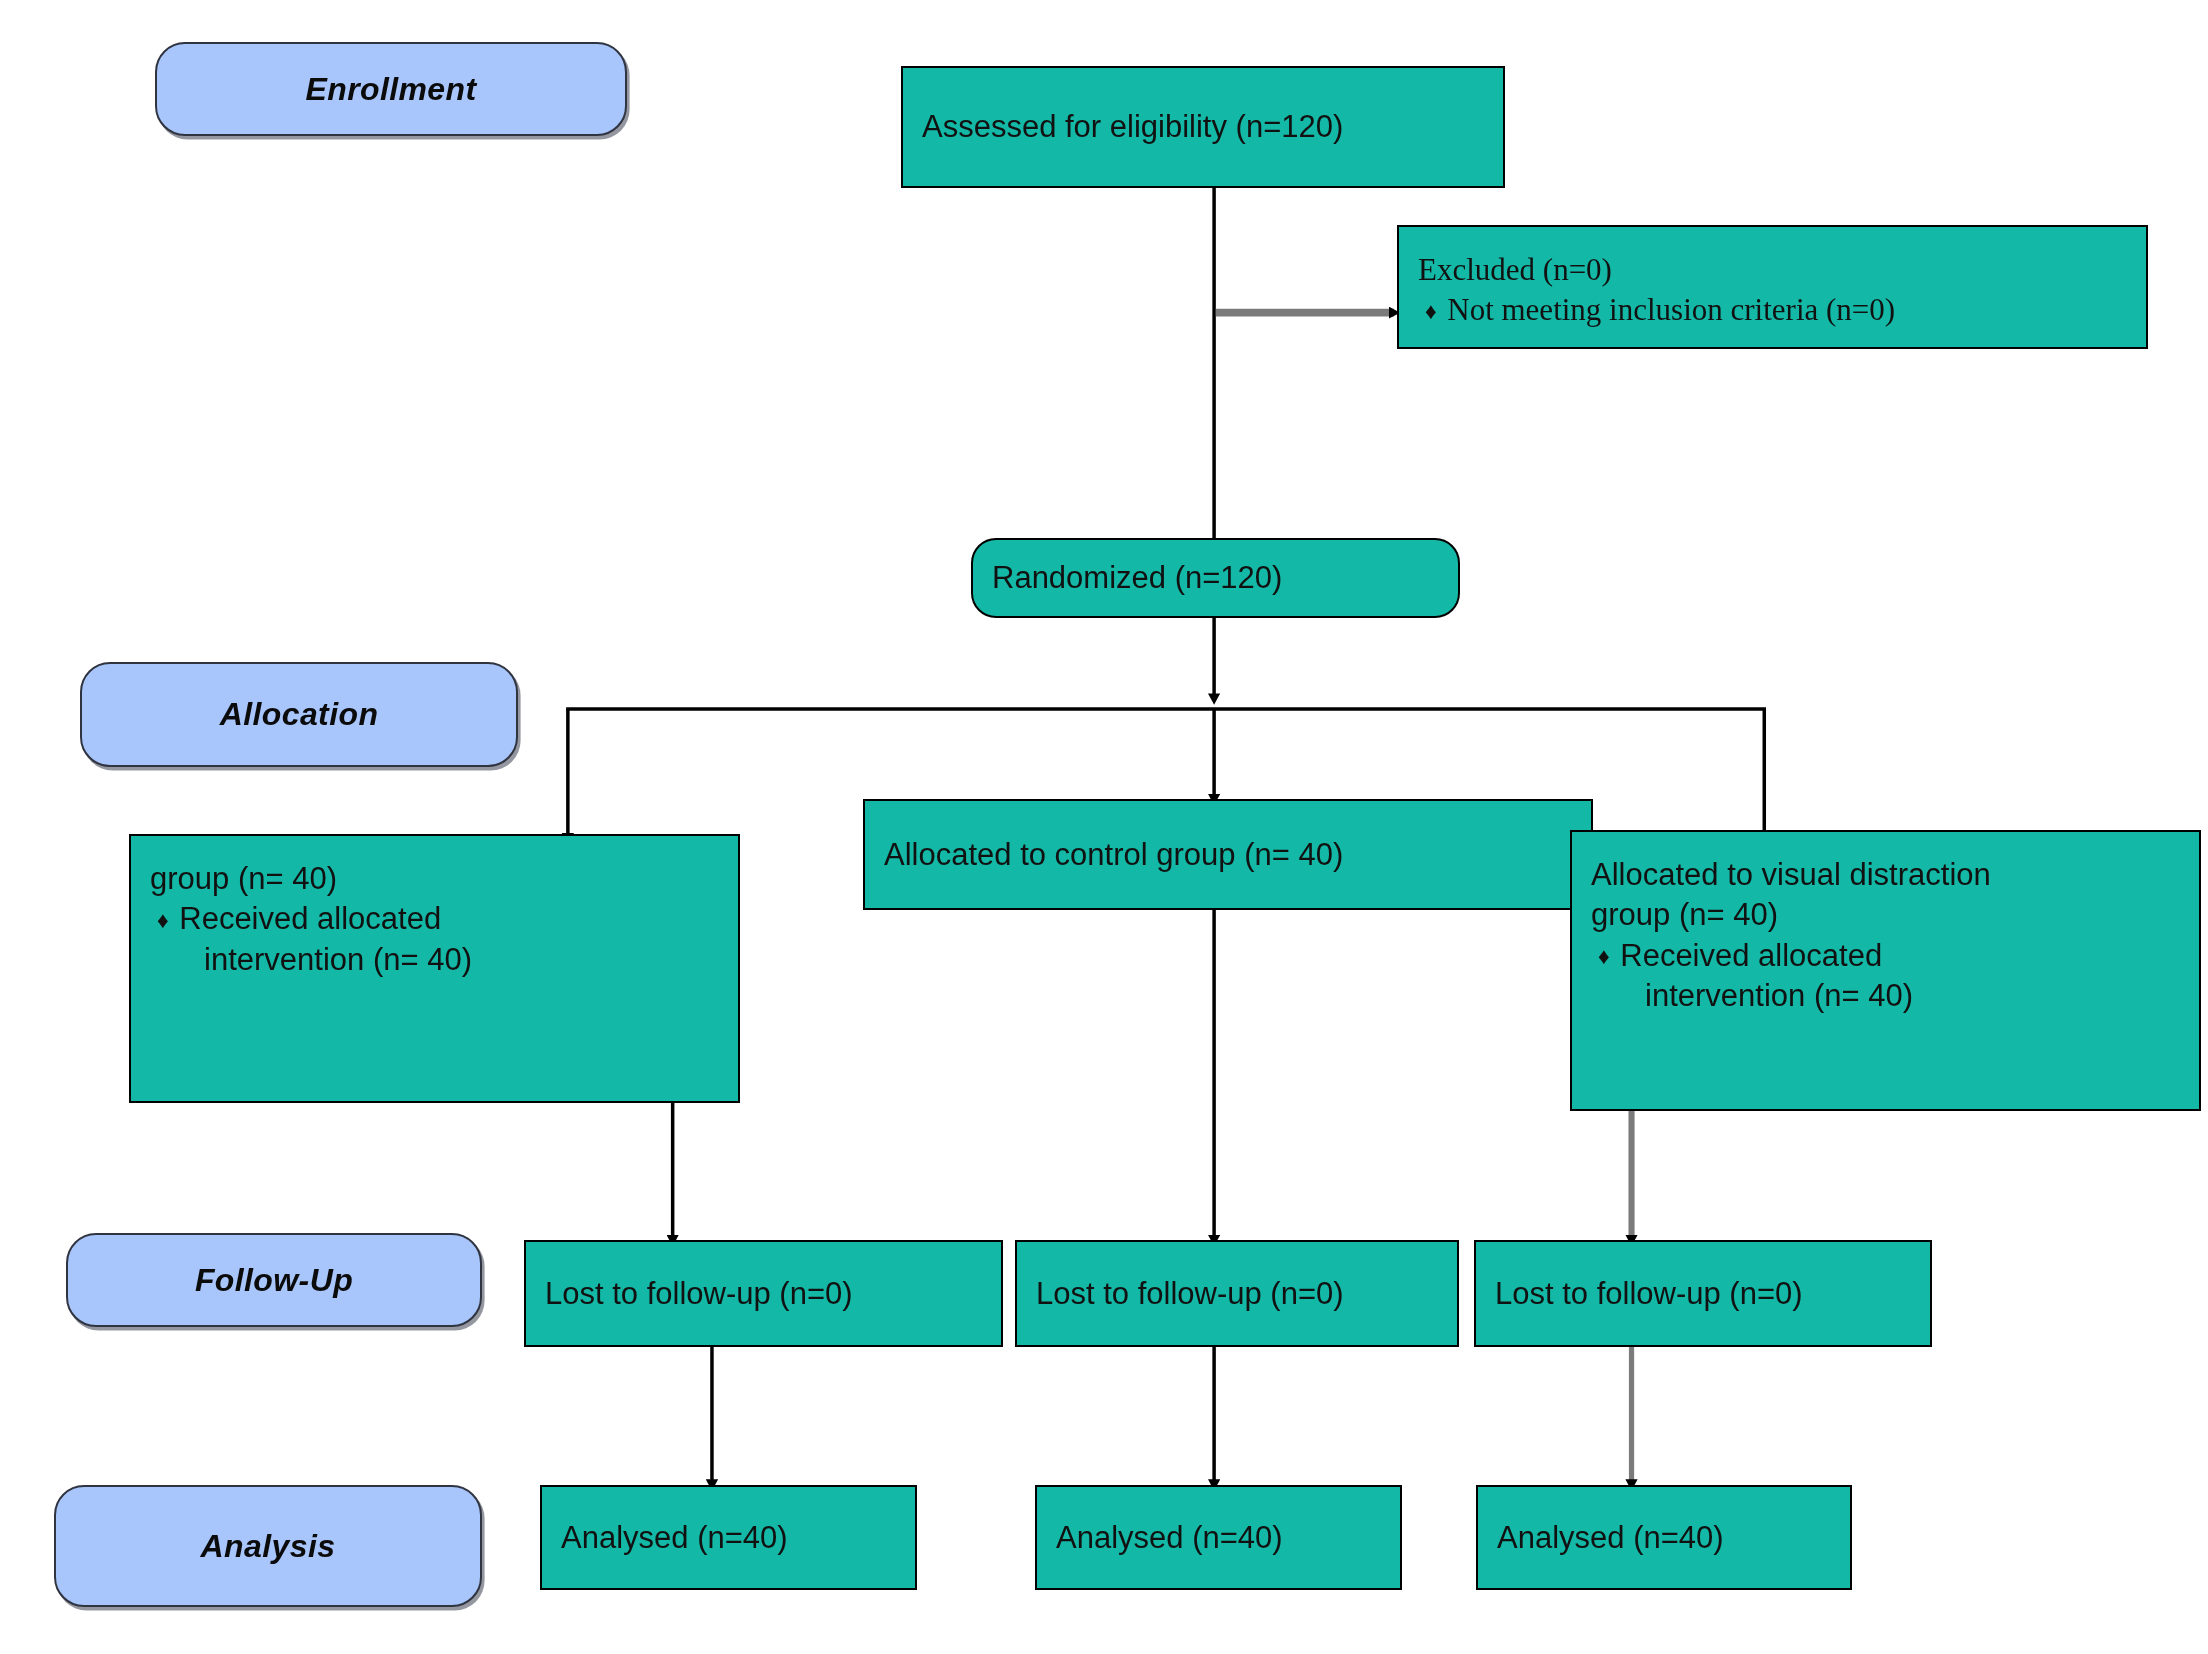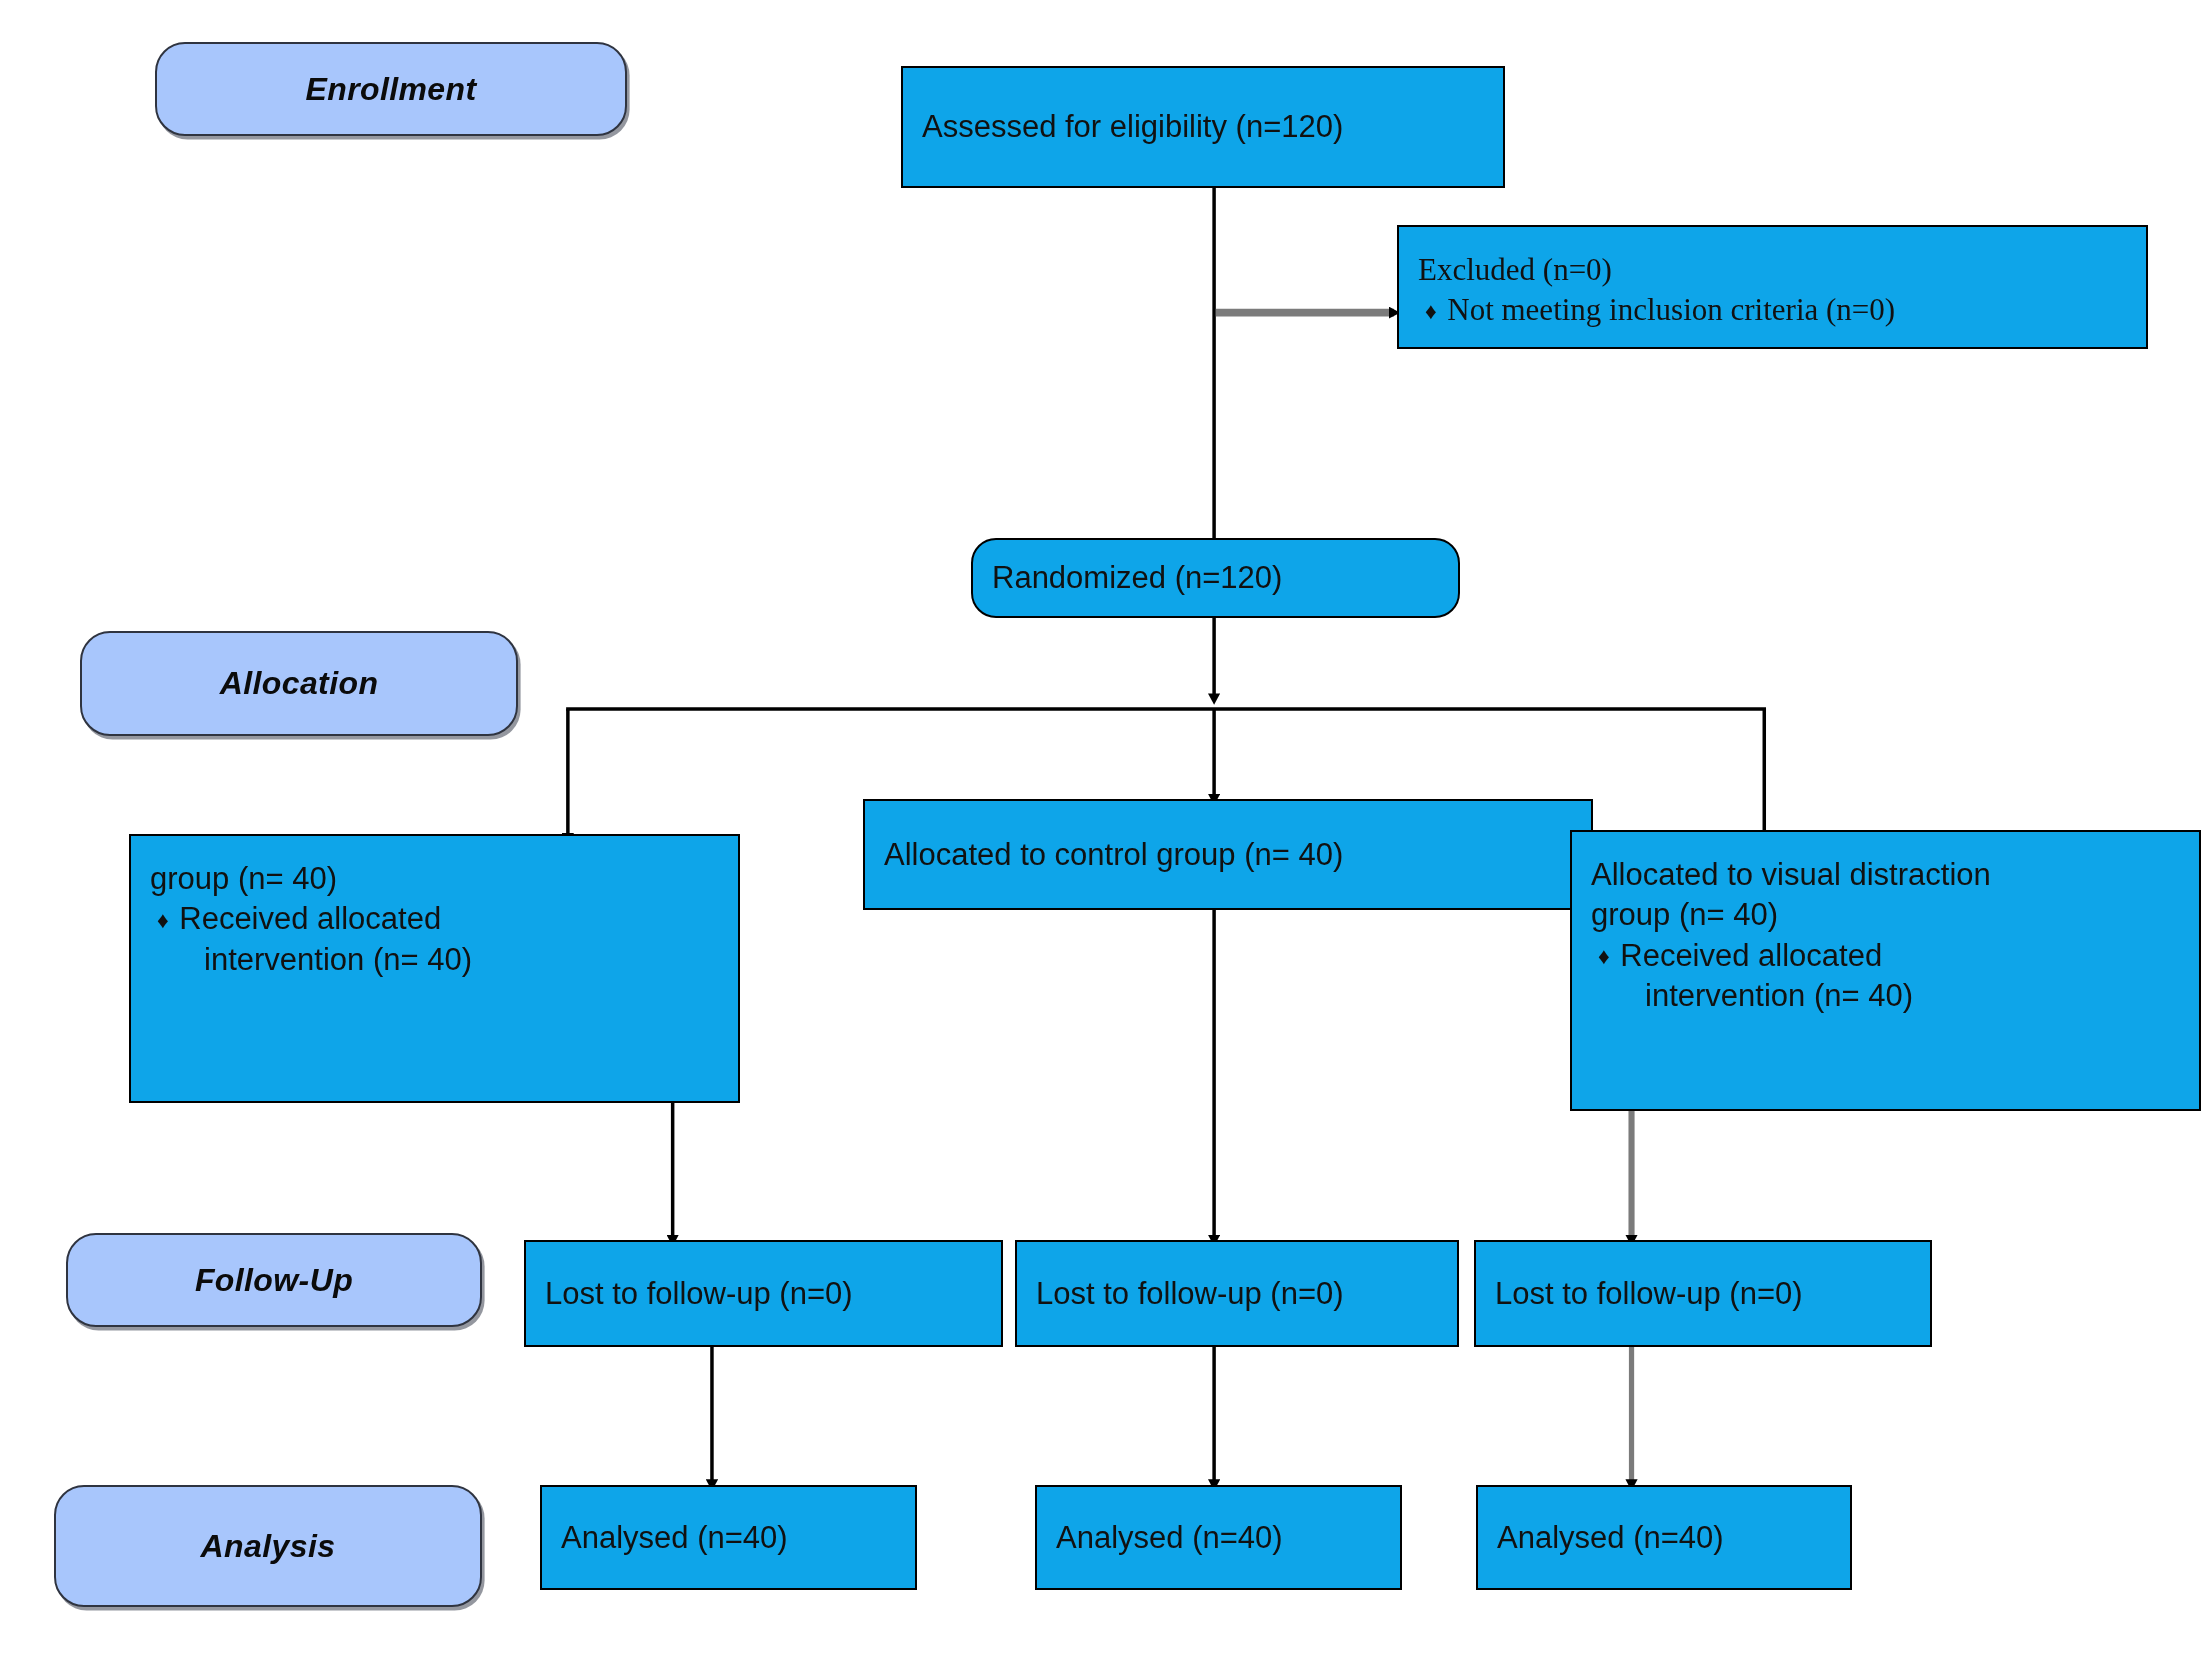--- a/index.html
+++ b/index.html
@@ -41,21 +41,21 @@
     font-weight: bold;
     font-style: italic;
     color: #0b0b0b;
     font-size: 32px;
     letter-spacing: 0.4px;
     white-space: nowrap;
   }
   
   .node {
     position: absolute;
-    background: #0ea5e9;
+    background: #14b8a6;
     border: 2.6px solid #000000;
     box-sizing: border-box;
     z-index: 2;
     overflow: hidden;
   }
   .node .txt {
     position: absolute;
     left: 19px;
     right: 8.7px;
     color: #111111;
@@ -146,21 +146,21 @@
 
     <g>
       <line x1="1868" y1="1542" x2="1868" y2="1700" stroke="#7b7b7b" stroke-width="6" marker-end="url(#ahBlack2)"></line>
     </g>
   </svg>
 
   <div class="stage-pill" style="left:155px; top:42px; width:472px; height:94px;">
     <span>Enrollment</span>
   </div>
 
-  <div class="stage-pill" style="left:80px; top:631px; width:438px; height:105px;">
+  <div class="stage-pill" style="left:80px; top:662px; width:438px; height:105px;">
     <span>Allocation</span>
   </div>
 
   <div class="stage-pill" style="left:66px; top:1233px; width:416px; height:94px;">
     <span>Follow-Up</span>
   </div>
 
   <div class="stage-pill" style="left:54px; top:1485px; width:428px; height:122px;">
     <span>Analysis</span>
   </div>

